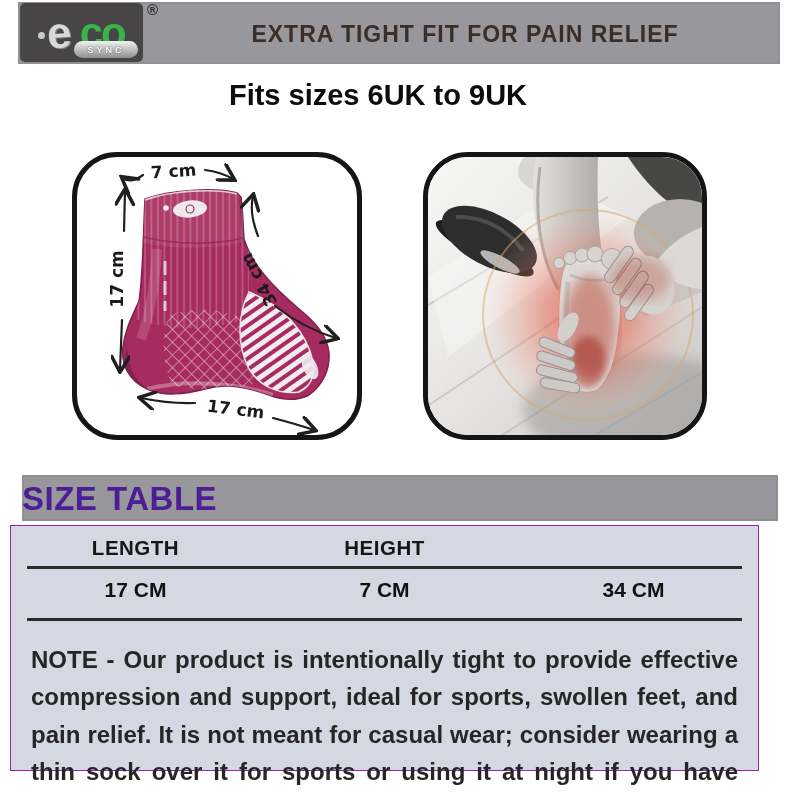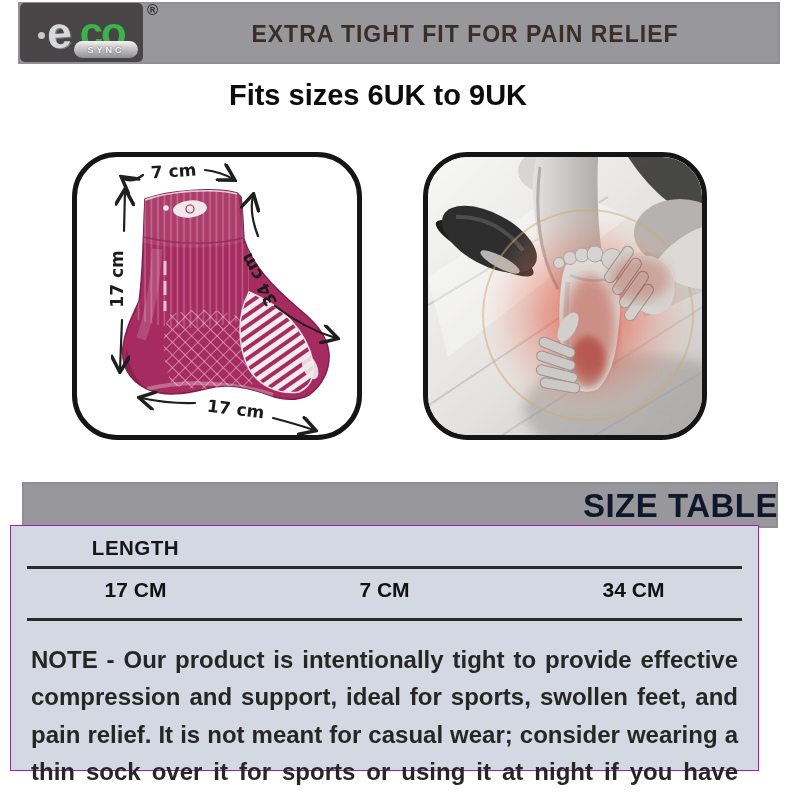--- a/index.html
+++ b/index.html
@@ -29,22 +29,22 @@
             transform:translateX(-22px);font-size:29px;font-weight:800;color:#0c0c0c;}
 
   
   .panel{position:absolute;top:152px;background:#fff;border:5px solid #151515;border-radius:45px;overflow:hidden;}
   .panel-sock{left:72px;width:280px;height:278px;}
   .panel-photo{left:423px;width:274px;height:278px;}
 
   
   .size-bar{position:absolute;left:22px;top:475px;width:756px;height:46px;
             background:var(--header_bar,#98979c);box-shadow:inset 0 0 0 2px rgba(0,0,0,.06);
-            text-align:right;font-size:33px;font-weight:900;letter-spacing:.5px;color:#0f172a;
-            line-height:47px;margin-top:7px;}
+            text-align:left;font-size:33px;font-weight:900;letter-spacing:.5px;color:#4c1d95;
+            line-height:47px;}
   .table-box{position:absolute;left:10px;top:525px;width:747px;height:244px;
              background:var(--table_panel_bg,#d4d8e2);border:1px solid #a21caf;}
   .trow{display:grid;grid-template-columns:1fr 1fr 1fr;text-align:center;}
   .thead{padding-top:10px;font-size:20.5px;font-weight:800;letter-spacing:.5px;color:#161616;}
   .tvals{padding:9px 0 10px 0;font-size:21px;font-weight:800;color:#111;}
   .tline{margin:6px 16px 0 16px;border-top:3px solid #2b2b2b;}
   .note{margin:20px 20px 0 20px;font-size:24px;font-weight:600;line-height:1.56;
         color:#262626;text-align:justify;}
 </style>
 </head>
@@ -235,20 +235,21 @@
           <ellipse cx="226" cy="262" rx="14" ry="5"></ellipse>
       </g>
     </svg>
   </div>
 
   <div class="size-bar">SIZE TABLE</div>
 
   <div class="table-box">
     <div class="trow thead">
       <span>LENGTH</span>
+      <span>HEIGHT</span>
     </div>
     <div class="tline"></div>
     <div class="trow tvals">
       <span>17 CM</span>
       <span>7 CM</span>
       <span>34 CM</span>
     </div>
     <div class="tline"></div>
     <div class="note">NOTE - Our product is intentionally tight to provide effective compression and support, ideal for sports, swollen feet, and pain relief. It is not meant for casual wear; consider wearing a thin sock over it for sports or using it at night if you have diabetes-related burning sensations</div>
   </div>

